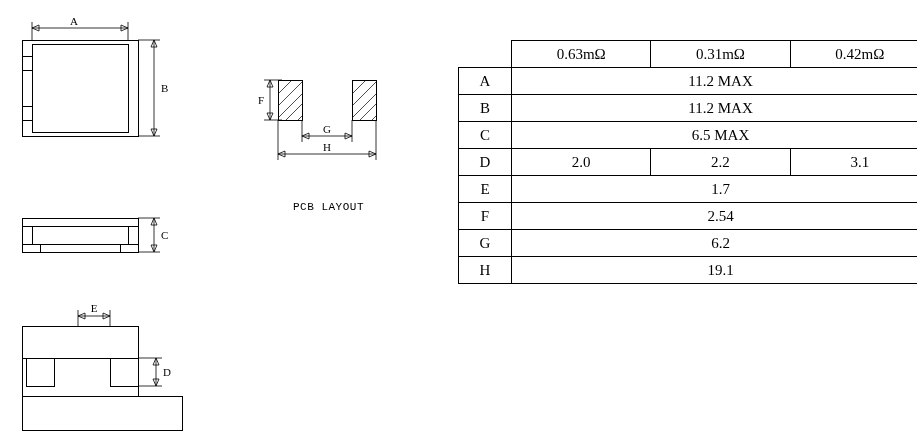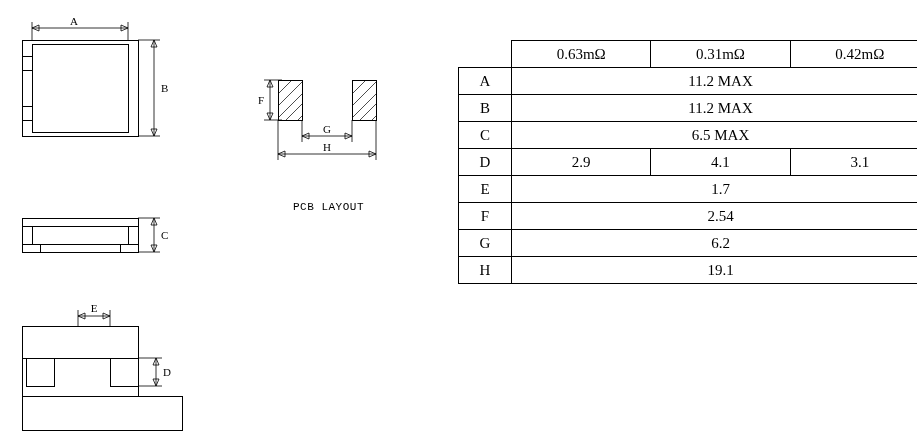--- a/index.html
+++ b/index.html
@@ -224,22 +224,22 @@
         <tr>
           <td class="rowlabel">B</td>
           <td colspan="3">11.2 MAX</td>
         </tr>
         <tr>
           <td class="rowlabel">C</td>
           <td colspan="3">6.5 MAX</td>
         </tr>
         <tr>
           <td class="rowlabel">D</td>
-          <td>2.9</td>
-          <td>4.1</td>
+          <td>2.0</td>
+          <td>2.2</td>
           <td>3.1</td>
         </tr>
         <tr>
           <td class="rowlabel">E</td>
           <td colspan="3">1.7</td>
         </tr>
         <tr>
           <td class="rowlabel">F</td>
           <td colspan="3">2.54</td>
         </tr>

